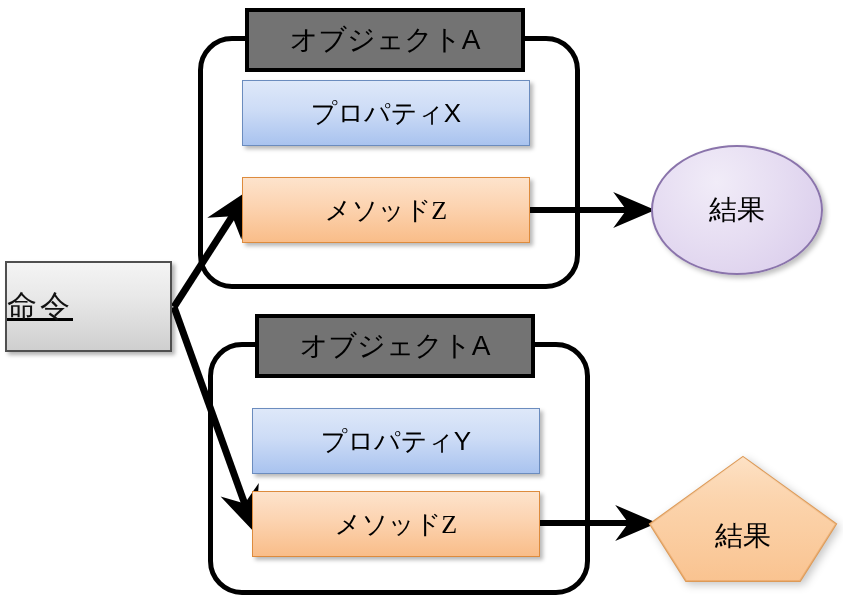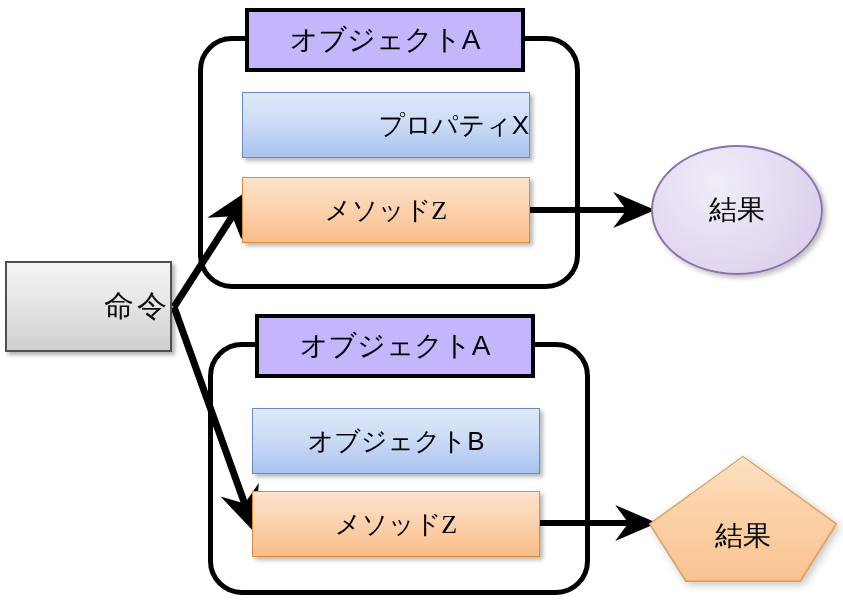--- a/index.html
+++ b/index.html
@@ -31,22 +31,23 @@
     position: absolute;
     left: 5px;
     top: 261px;
     width: 167px;
     height: 91px;
     border: 2px solid #4f4f4f;
     background: linear-gradient(to bottom, #f4f4f4 0%, #e8e8e8 40%, #cfcfcf 100%);
     box-shadow: 3px 3px 4px rgba(0,0,0,0.30);
     display: flex;
     align-items: center;
-    justify-content: flex-end;
-    box-sizing: border-box;
+    justify-content: flex-start;
+    box-sizing: border-box;
+    text-decoration: underline;
   }
   .command-box .label {
     font-size: 30px;
     color: #111111;
     letter-spacing: 3px;
   }
 
   
   .object-group {
     position: absolute;
@@ -59,21 +60,21 @@
   }
   #object-group-a { left: 198px; top: 36px; }
   #object-group-b { left: 208px; top: 342px; }
 
   
   .object-title {
     position: absolute;
     width: 280px;
     height: 64px;
     border: 4px solid #000000;
-    background: #c4b5fd;
+    background: #737373;
     display: flex;
     align-items: center;
     justify-content: center;
     box-sizing: border-box;
     z-index: 4;
   }
   #object-title-a { left: 245px; top: 8px; }
   #object-title-b { left: 255px; top: 314px; }
   .object-title .label {
     font-size: 28px;
@@ -100,21 +101,21 @@
   }
   .property-box {
     background: linear-gradient(to bottom, #dee8f9 0%, #cddcf6 45%, #a9c3ef 100%);
     border-color: #6b8cbe;
   }
   .method-box {
     background: linear-gradient(to bottom, #fde3cc 0%, #fcd3b0 45%, #f9bd89 100%);
     border-color: #dd8b3d;
     font-family: Liberation Serif, serif;
   }
-  #property-box-a { left: 242px; top: 92px; justify-content: flex-end; }
+  #property-box-a { left: 242px; top: 80px; }
   #method-box-a   { left: 242px; top: 177px; }
   #property-box-b { left: 252px; top: 408px; }
   #method-box-b   { left: 252px; top: 491px; }
 
   
   .result-ellipse {
     position: absolute;
     left: 651px;
     top: 145px;
     width: 172px;
@@ -210,21 +211,21 @@
     <span class="label">メソッドZ</span>
   </div>
 
   <div class="object-group" id="object-group-b"></div>
 
   <div class="object-title" id="object-title-b">
     <span class="label">オブジェクトA</span>
   </div>
 
   <div class="member-box property-box" id="property-box-b">
-    <span class="label">オブジェクトB</span>
+    <span class="label">プロパティY</span>
   </div>
 
   <div class="member-box method-box" id="method-box-b">
     <span class="label">メソッドZ</span>
   </div>
 
   <div class="result-ellipse">
     <span class="label">結果</span>
   </div>
 

